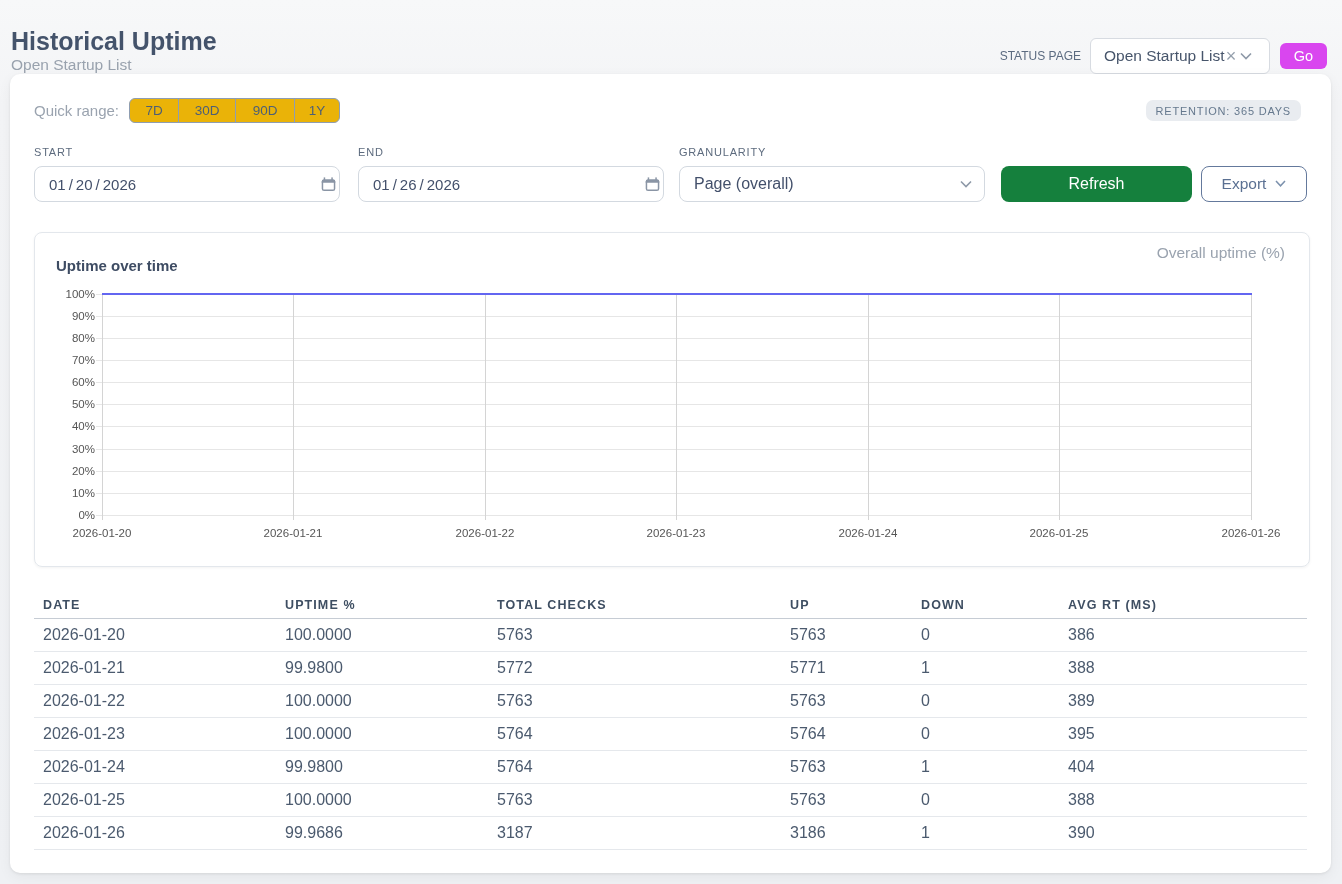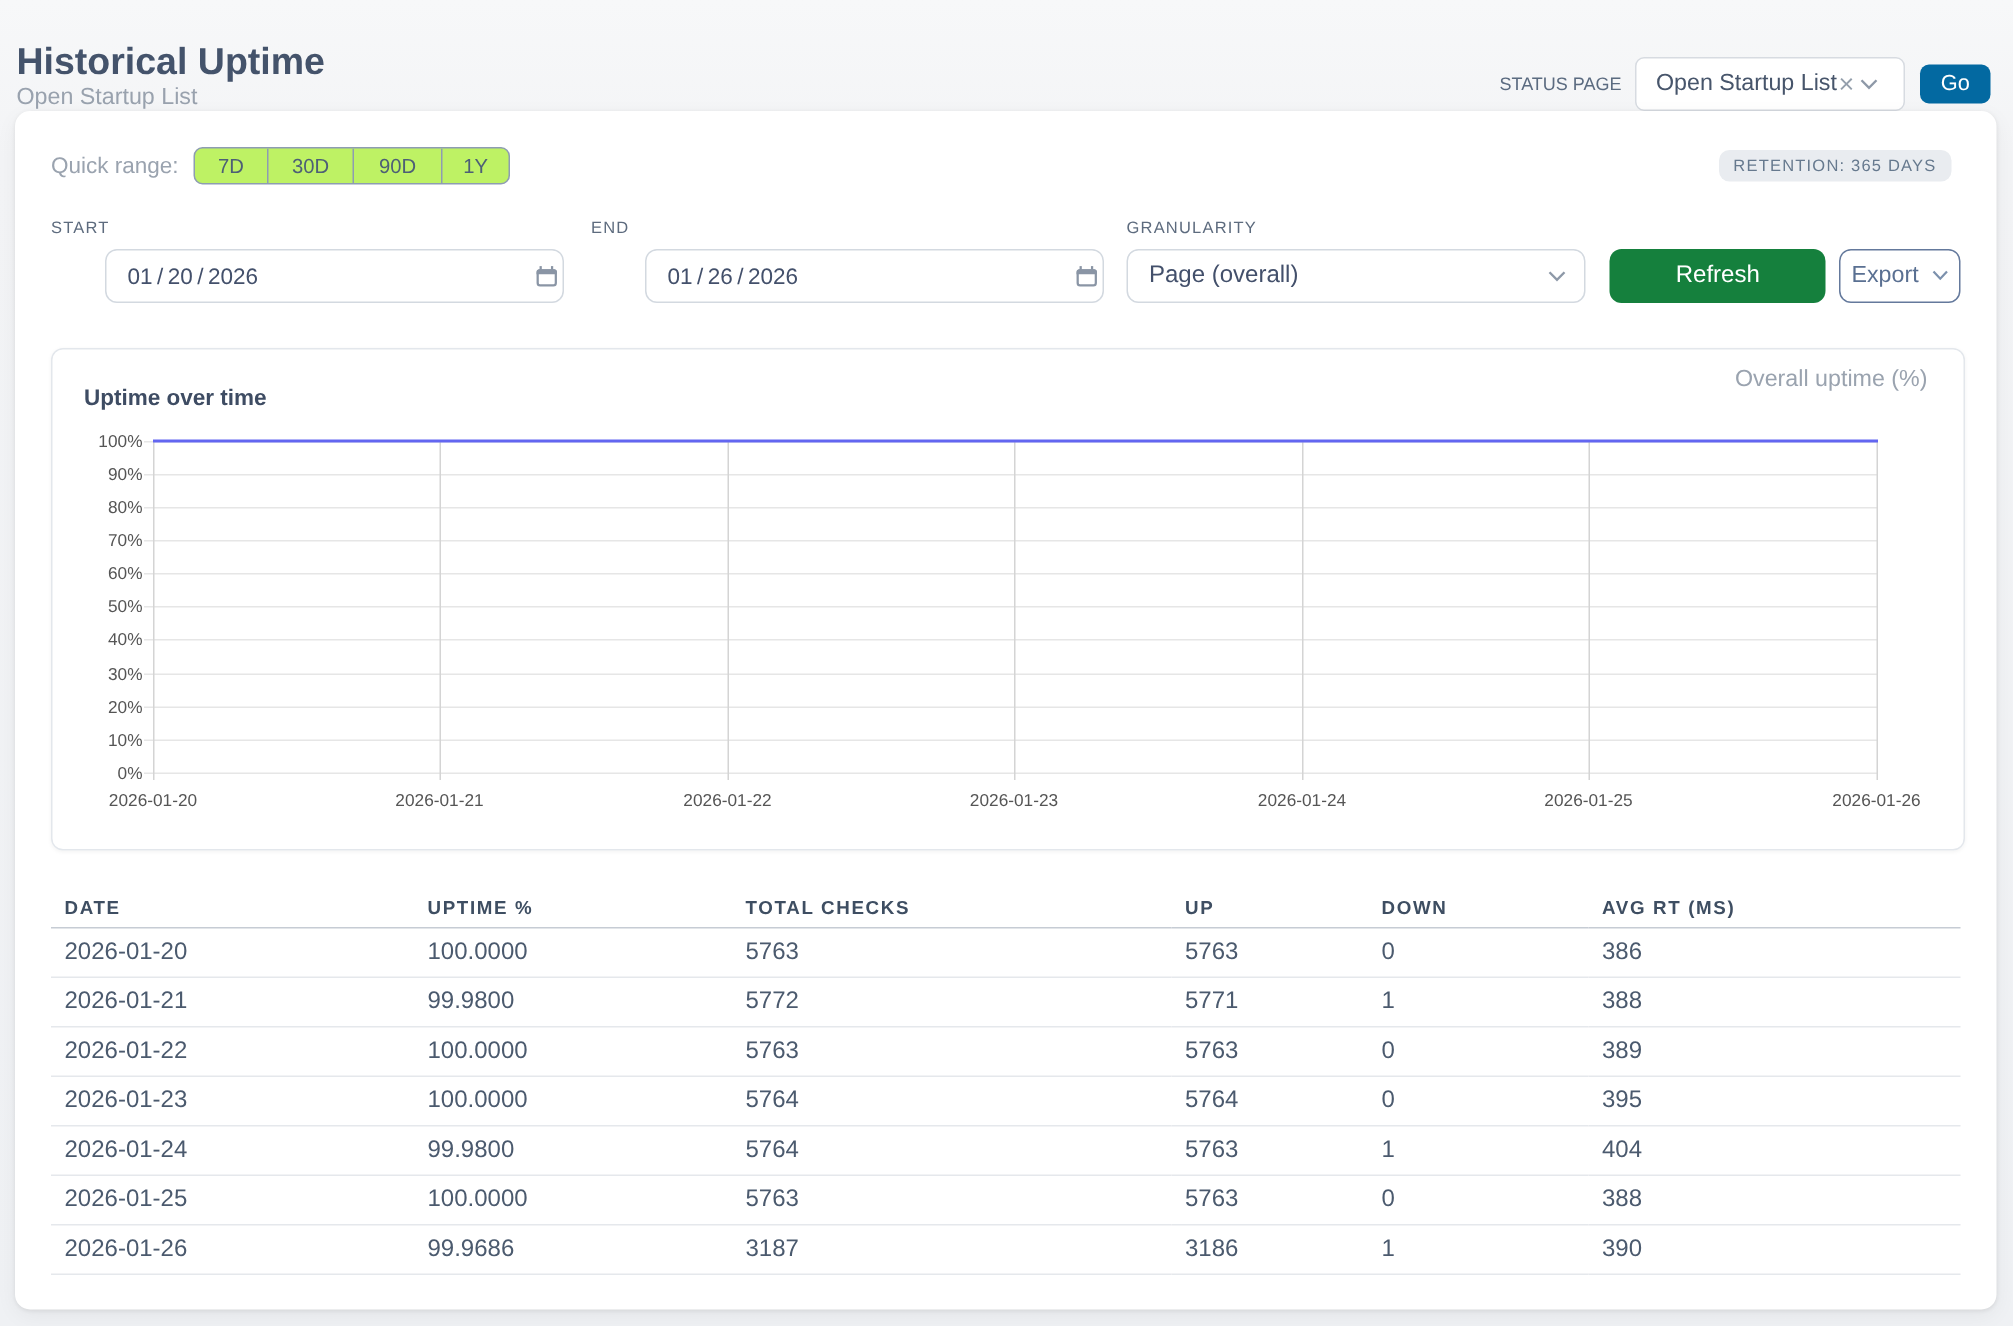--- a/index.html
+++ b/index.html
@@ -5,34 +5,34 @@
 * { margin:0; padding:0; box-sizing:border-box; }
 html,body { width:1342px; height:884px; background:linear-gradient(180deg,#f7f8f9 0%,#f3f4f6 12%,#eff1f4 100%); font-family:"Liberation Sans",sans-serif; overflow:hidden; }
 .topbar { display:flex; justify-content:space-between; align-items:flex-end; padding:11px 15px 0 11px; height:74px; }
 h1 { font-size:25px; font-weight:700; color:#44536b; letter-spacing:0px; line-height:29px; }
 .subtitle { font-size:15.5px; color:#99a2ae; margin-top:0px; }
 .topright { display:flex; align-items:center; margin-top:17px; }
 .splabel { font-size:12px; color:#5b6b80; letter-spacing:0px; margin-right:9px; }
 .spselect { width:180px; height:36px; background:#fff; border:1px solid #d7dbe1; border-radius:6px; display:flex; align-items:center; padding:0 17px 0 13px; color:#47556b; font-size:15.5px; }
 .spselect .x { color:#949fac; font-size:18px; margin-left:1px; }
 .spselect .chev { margin-left:auto; color:#8e99a8; }
-.gobtn { width:47px; height:26px; background:#0369a1; color:#fff; border-radius:6px; font-size:14.5px; display:flex; align-items:center; justify-content:center; margin-left:10px; }
+.gobtn { width:47px; height:26px; background:#d946ef; color:#fff; border-radius:6px; font-size:14.5px; display:flex; align-items:center; justify-content:center; margin-left:10px; }
 .panel { position:relative; width:1321px; height:799px; margin:0 auto 0 10px; background:#fff; border-radius:10px; box-shadow:0 1px 3px rgba(0,0,0,0.08), 0 4px 14px rgba(0,0,0,0.05); padding:24px; }
 .qrrow { display:flex; align-items:center; justify-content:space-between; height:25px; }
 .qrleft { display:flex; align-items:center; }
 .qrlabel { font-size:15px; color:#9aa3af; margin-right:10px; }
-.seg { display:flex; border:1px solid #8e9db2; border-radius:6px; overflow:hidden; height:25px; background:#bef264; }
+.seg { display:flex; border:1px solid #8e9db2; border-radius:6px; overflow:hidden; height:25px; background:#eab308; }
 .seg div { display:flex; align-items:center; justify-content:center; font-size:13.5px; color:#4d5f76; border-left:1px solid #8e9db2; }
 .seg div:first-child { border-left:none; }
 .badge { background:#e9ecf0; border-radius:7px; height:21px; display:flex; align-items:center; padding:4px 10px; font-size:11px; font-weight:400; color:#66798e; letter-spacing:0.8px; margin-right:6px; }
 .formrow { display:flex; margin-top:23px; }
 .field { display:flex; flex-direction:column; }
 .flabel { font-size:11px; color:#5d6b7e; letter-spacing:0.8px; margin-bottom:8px; }
 .input { height:36px; background:#fff; border:1px solid #d3d9e0; border-radius:8px; display:flex; align-items:center; padding:0 12px 0 14px; font-size:16px; color:#43506b; }
-.dateinput { width:306px; justify-content:space-between; font-size:15px; padding-right:3px;margin-left:36px; }
+.dateinput { width:306px; justify-content:space-between; font-size:15px; padding-right:3px; }
 .granselect { width:306px; justify-content:space-between; }
 .btn { height:36px; border-radius:8px; display:flex; align-items:center; justify-content:center; font-size:16px; }
 .refresh { width:191px; background:#15803d; color:#fff; margin-left:16px; margin-top:19.5px; }
 .export { width:106px; background:#fff; border:1px solid #64799c; color:#5a7092; margin-left:9px; margin-top:19.5px; font-size:15.5px; }
 .chartcard { position:relative; margin-top:30px; width:1276px; height:335px; border:1px solid #e3e7ec; border-radius:8px; box-shadow:0 1px 3px rgba(0,0,0,0.05); }
 .ctitle { position:absolute; left:21px; top:24px; font-size:15px; font-weight:700; color:#3e4c63; }
 .clegend { position:absolute; right:24px; top:11px; font-size:15.5px; color:#9aa3af; }
 table { position:absolute; left:24px; top:516px; width:1273px; border-collapse:collapse; }
 th { text-align:left; font-size:12.5px; color:#3e4e62; letter-spacing:1.1px; padding:2px 0 0 9px; height:28px; border-bottom:1px solid #c6ccd4; font-weight:700; }
 td { font-size:16px; color:#4b5a6e; padding:0 0 0 9px; height:33px; border-bottom:1px solid #e5e8ec; }

